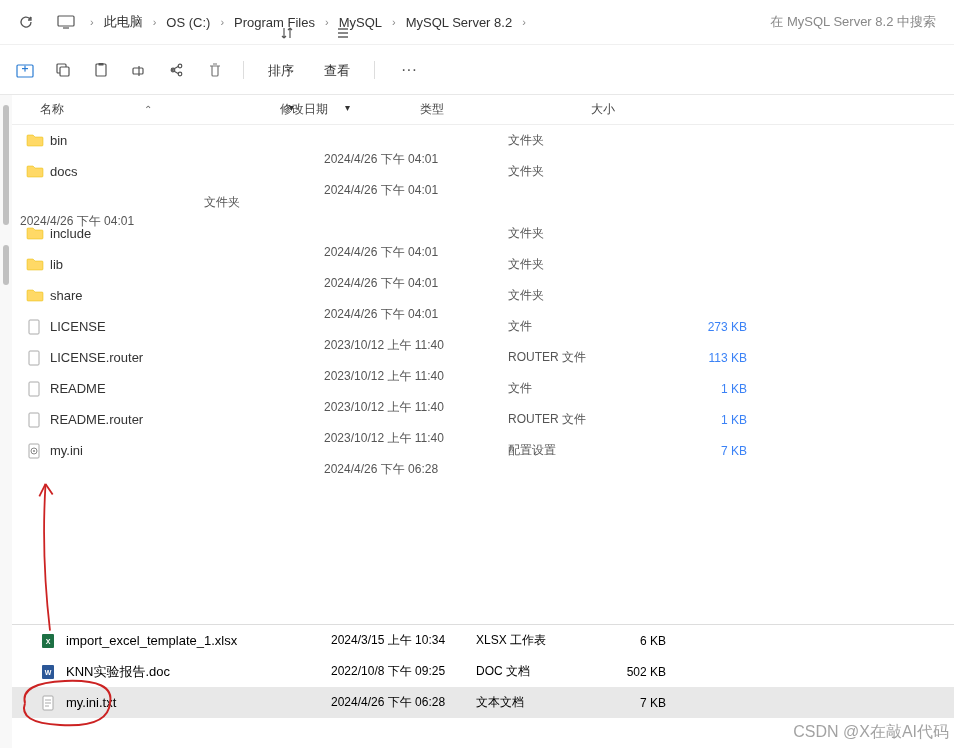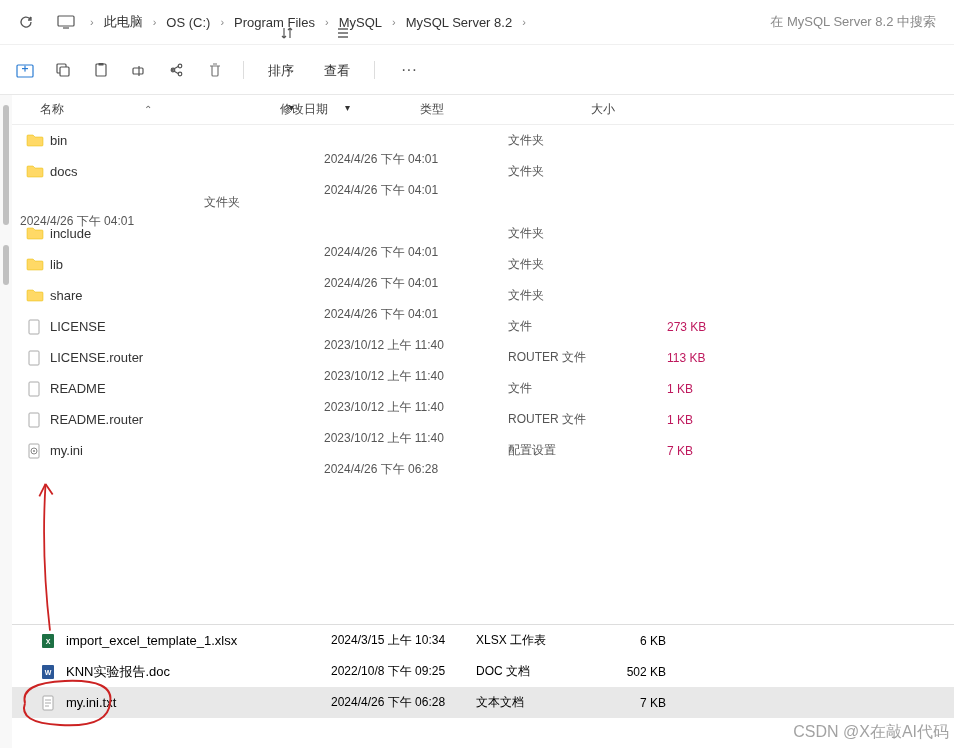--- a/index.html
+++ b/index.html
@@ -31,21 +31,21 @@
     .col-type { width: 115px; }
     .col-size { width: 80px; text-align: right; }
     .sort-arrow { font-size: 10px; margin-left: 80px; color: #666; }
     
     .file-list { flex: 1; }
     .file-row { display: flex; align-items: center; height: 31px; padding: 0 8px; font-size: 13px; color: #333; gap: 44px; }
     .file-icon { width: 18px; height: 16px; margin-right: 6px; display: inline-block; }
     .file-name-cell { width: 260px; display: flex; align-items: center; padding-left: 6px; }
     .date-cell { width: 140px; font-size: 12px; color: #555; margin-top: 37px; }
     .type-cell { width: 115px; font-size: 12px; color: #555; }
-    .size-cell { width: 80px; text-align: left; font-size: 12px; color: #be185d; }
+    .size-cell { width: 80px; text-align: right; font-size: 12px; color: #3b82f6; }
     
     .bottom-panel { position: absolute; bottom: 30px; left: 12px; right: 0; background: #fff; border-top: 1px solid #ddd; }
     .bottom-row { display: flex; align-items: center; height: 31px; padding: 0 28px; font-size: 13px; }
     .bottom-row.highlight { background: #e8e8e8; }
     .bottom-icon { width: 18px; height: 16px; margin-right: 8px; }
     .bottom-name { width: 265px; }
     .bottom-date { width: 145px; font-size: 12px; }
     .bottom-type { width: 120px; font-size: 12px; }
     .bottom-size { width: 70px; text-align: right; font-size: 12px; }
     

